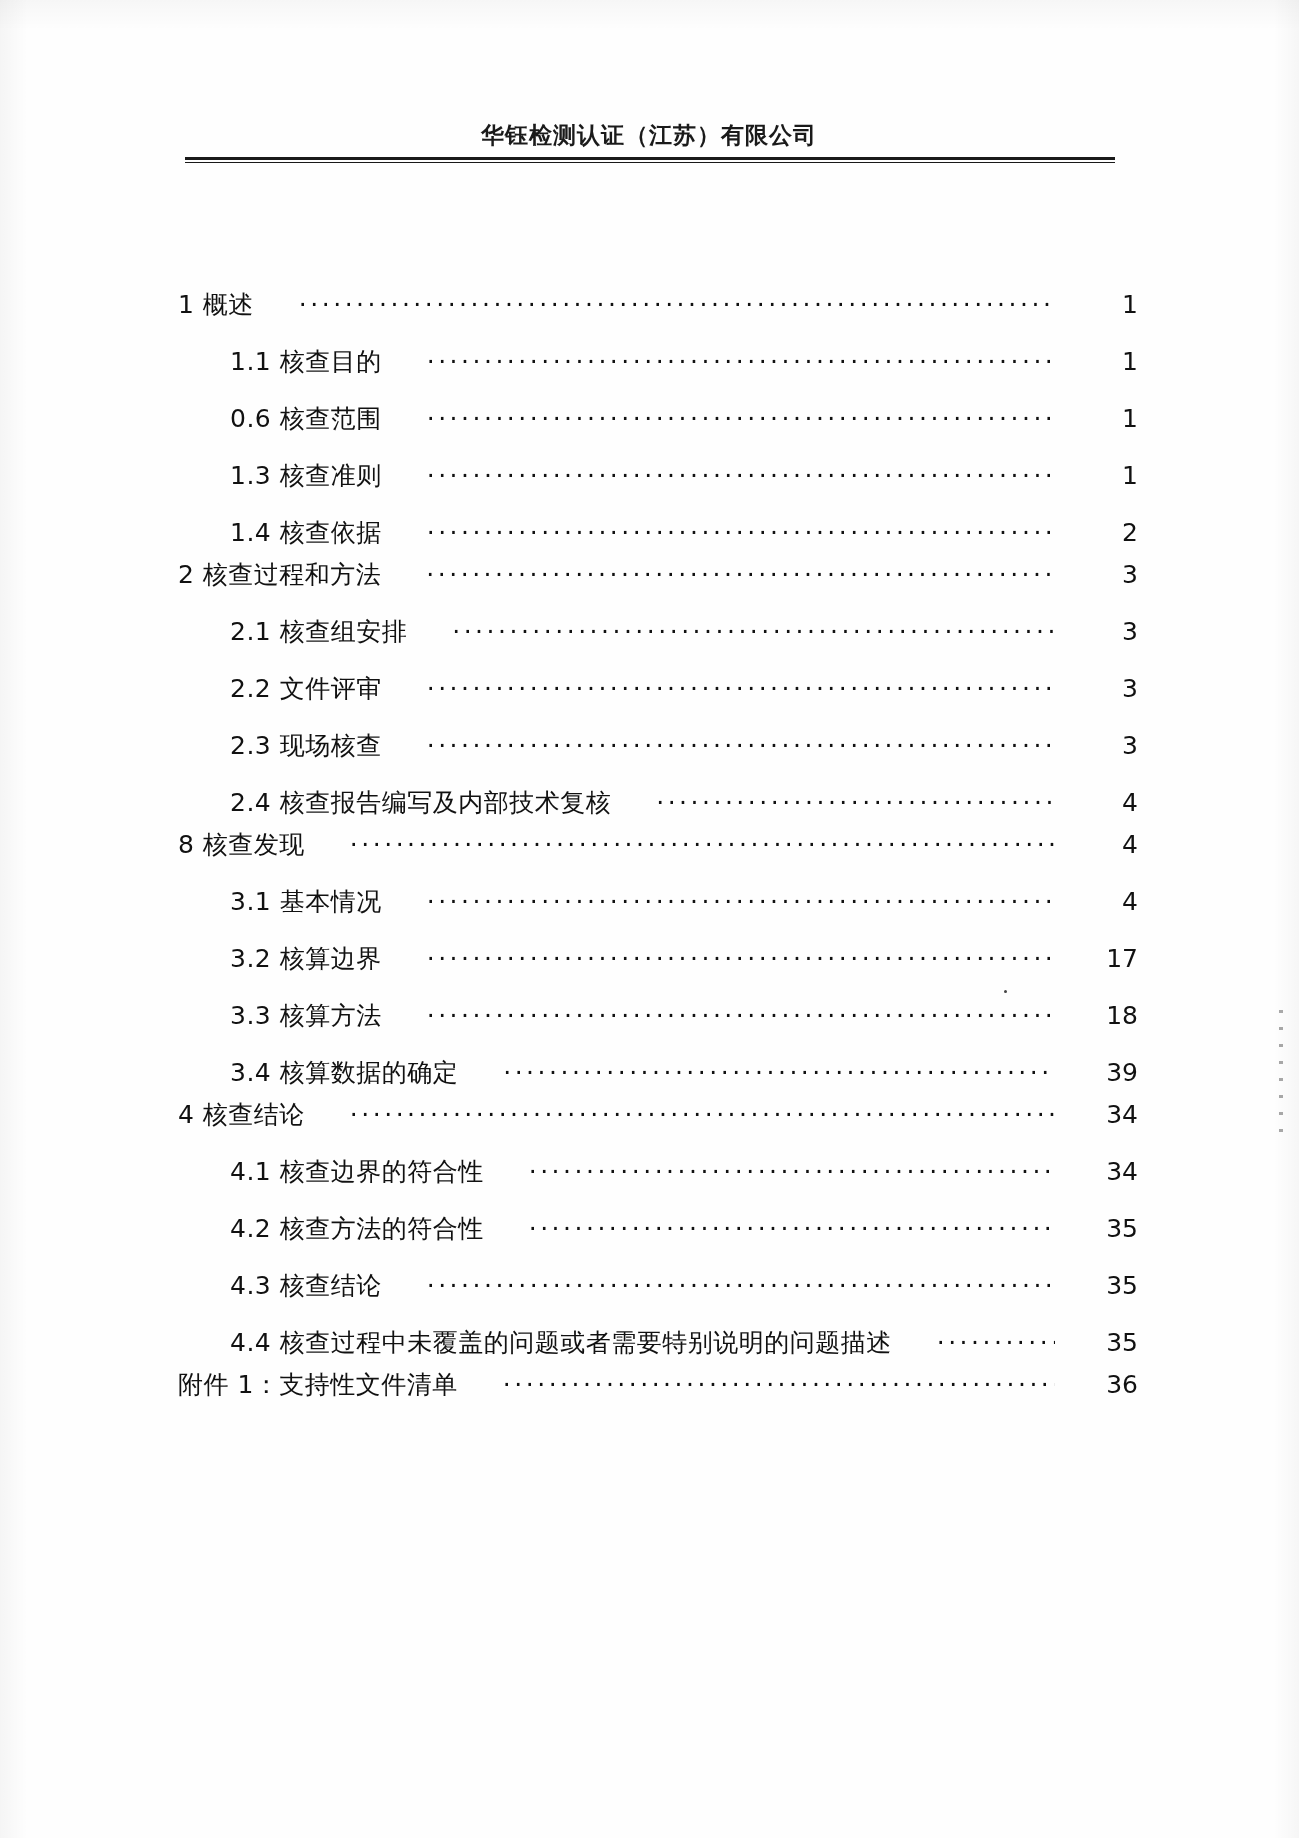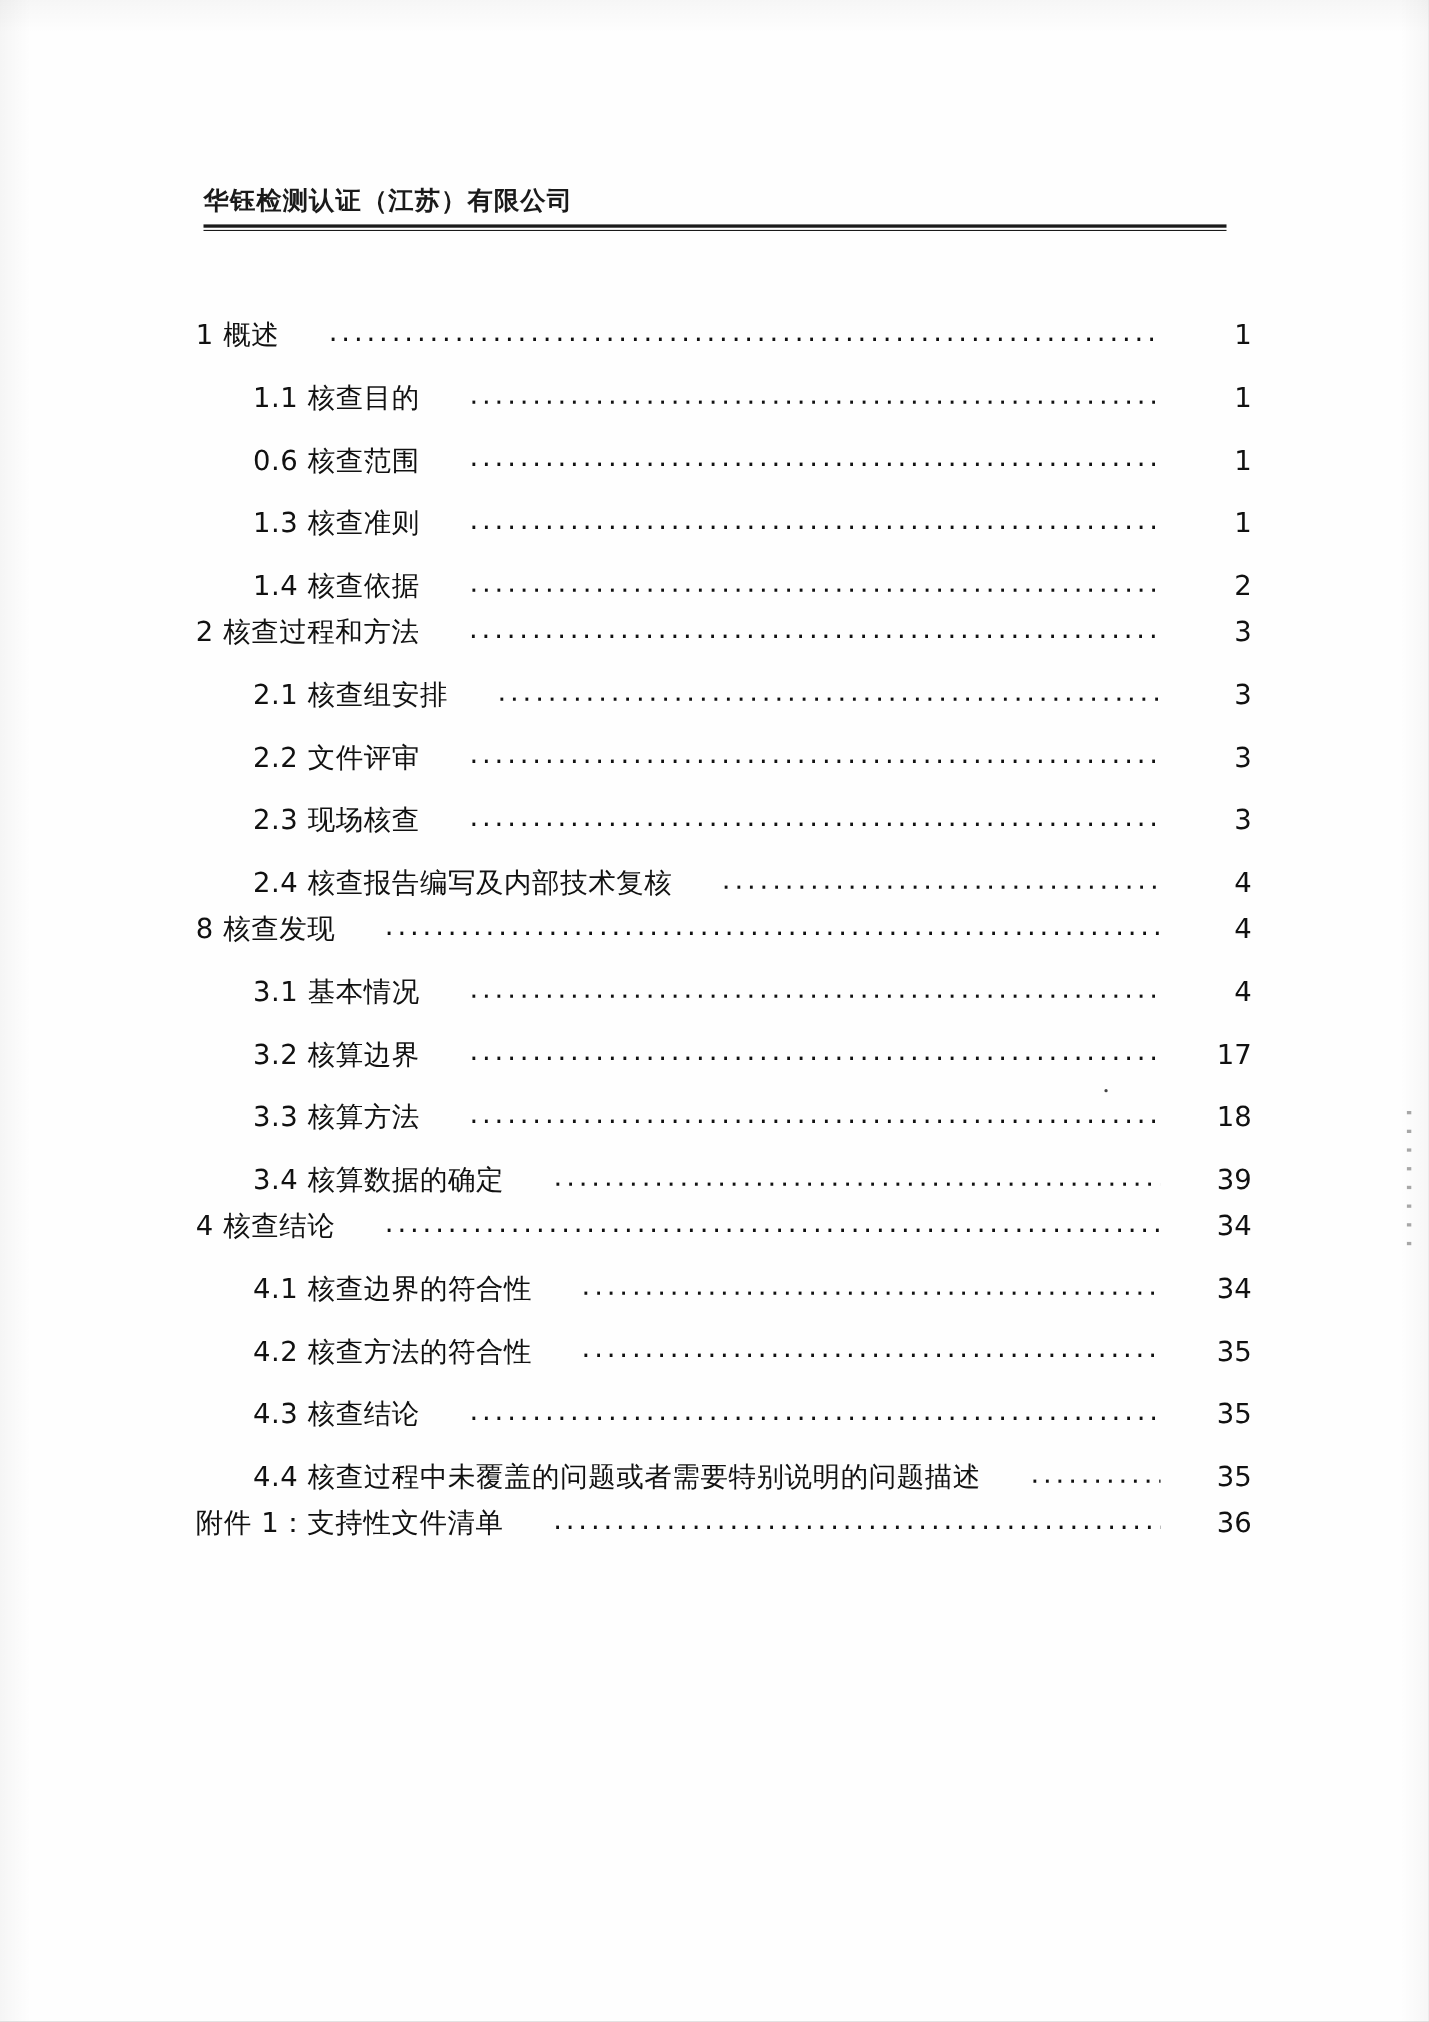--- a/index.html
+++ b/index.html
@@ -29,29 +29,28 @@
       linear-gradient(180deg, rgba(0,0,0,0.03) 0px, rgba(0,0,0,0) 30px);
   }
 
   .header {
     position: absolute;
     left: 185px;
     top: 120px;
     width: 930px;
   }
   .header-text {
-    text-align: left;
+    text-align: center;
     font-family: "DejaVu Sans", "Liberation Sans", sans-serif;
     font-weight: bold;
     font-size: 23px;
     letter-spacing: 1px;
     color: #1a1a1a;
     padding-right: 2px;
     padding-bottom: 6px;
-    margin-top: 47px;
   }
   .header-rule {
     border-top: 3px solid #1a1a1a;
     border-bottom: 1px solid #1a1a1a;
     height: 2px;
     width: 100%;
   }
 
   .title {
     position: absolute;
@@ -68,21 +67,21 @@
 
   .toc {
     position: absolute;
     left: 178px;
     top: 292px;
     width: 960px;
   }
 
   .toc-row {
     display: flex;
-    align-items: center;
+    align-items: flex-start;
     font-size: 26px;
     line-height: 1.0;
     margin-bottom: 17px;
     white-space: nowrap;
     color: #111;
     gap: 37px;
   }
   .toc-row.lvl1 { padding-left: 0px; }
   .toc-row.lvl2 { padding-left: 52px; margin-top: 32px; }
 

